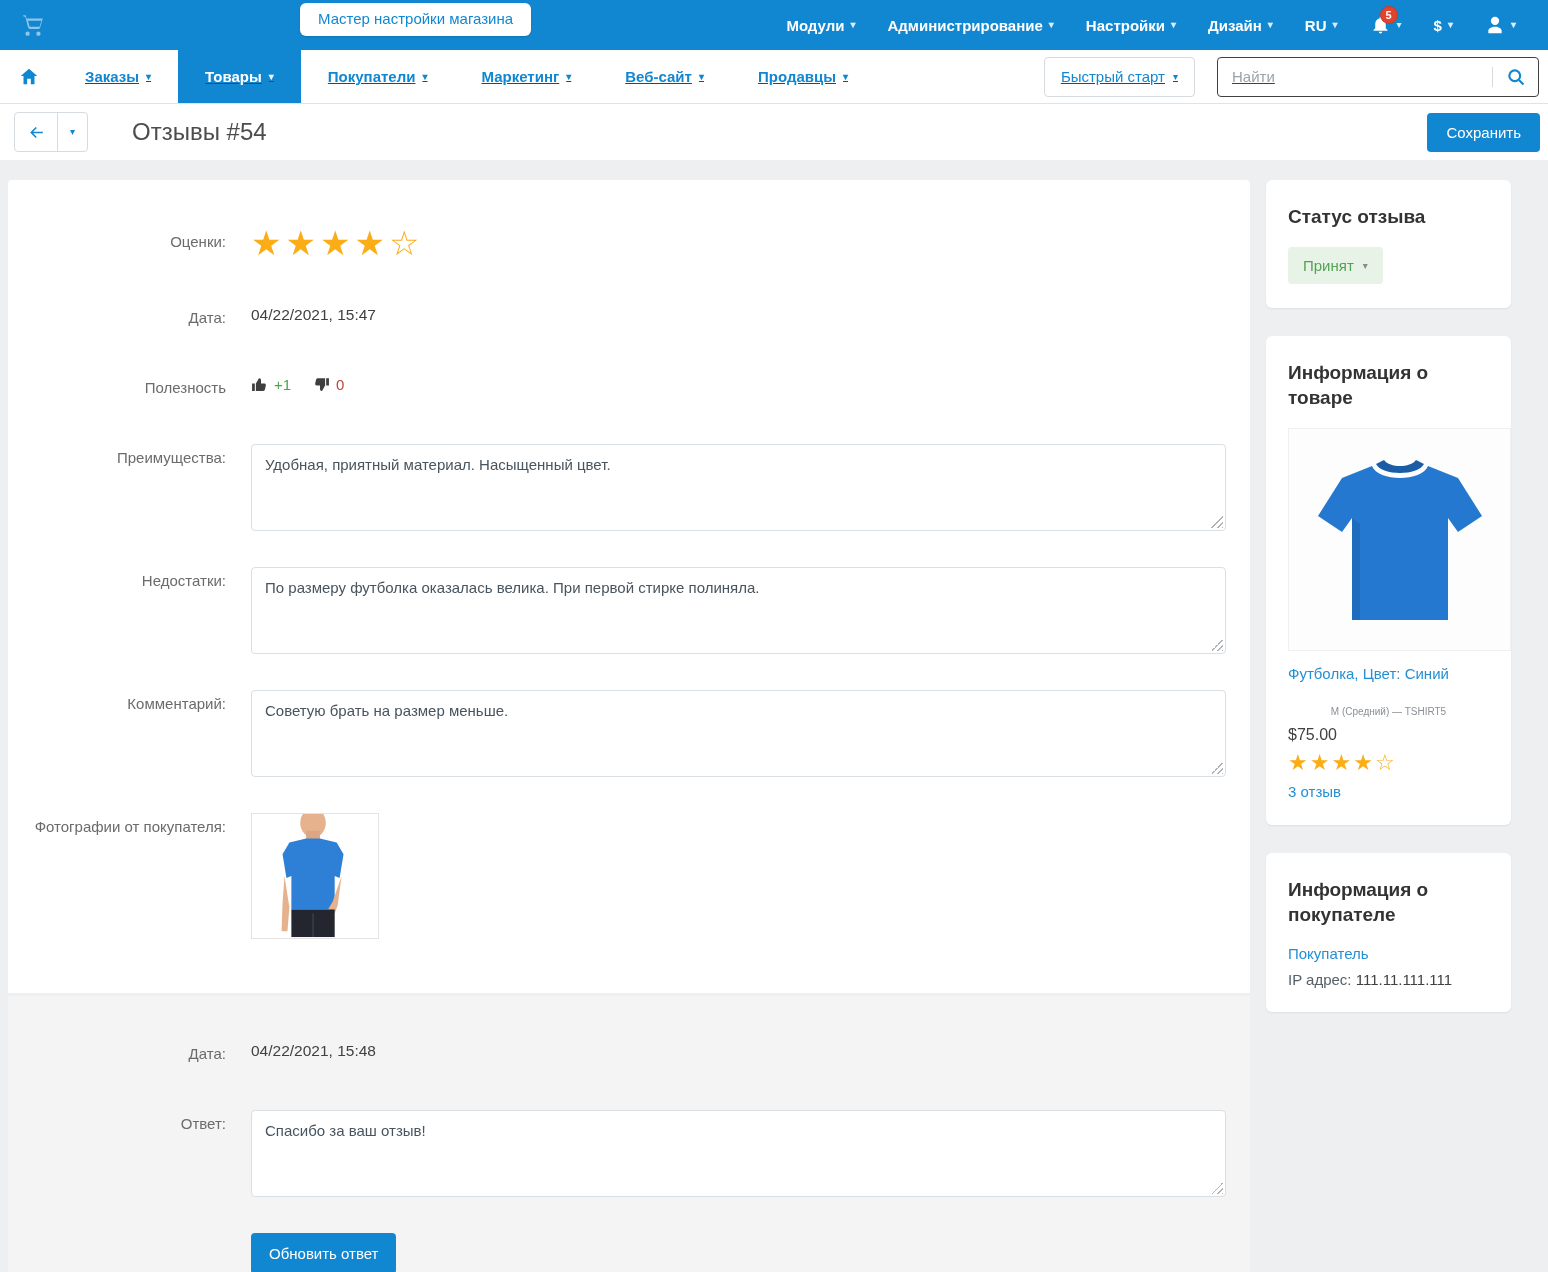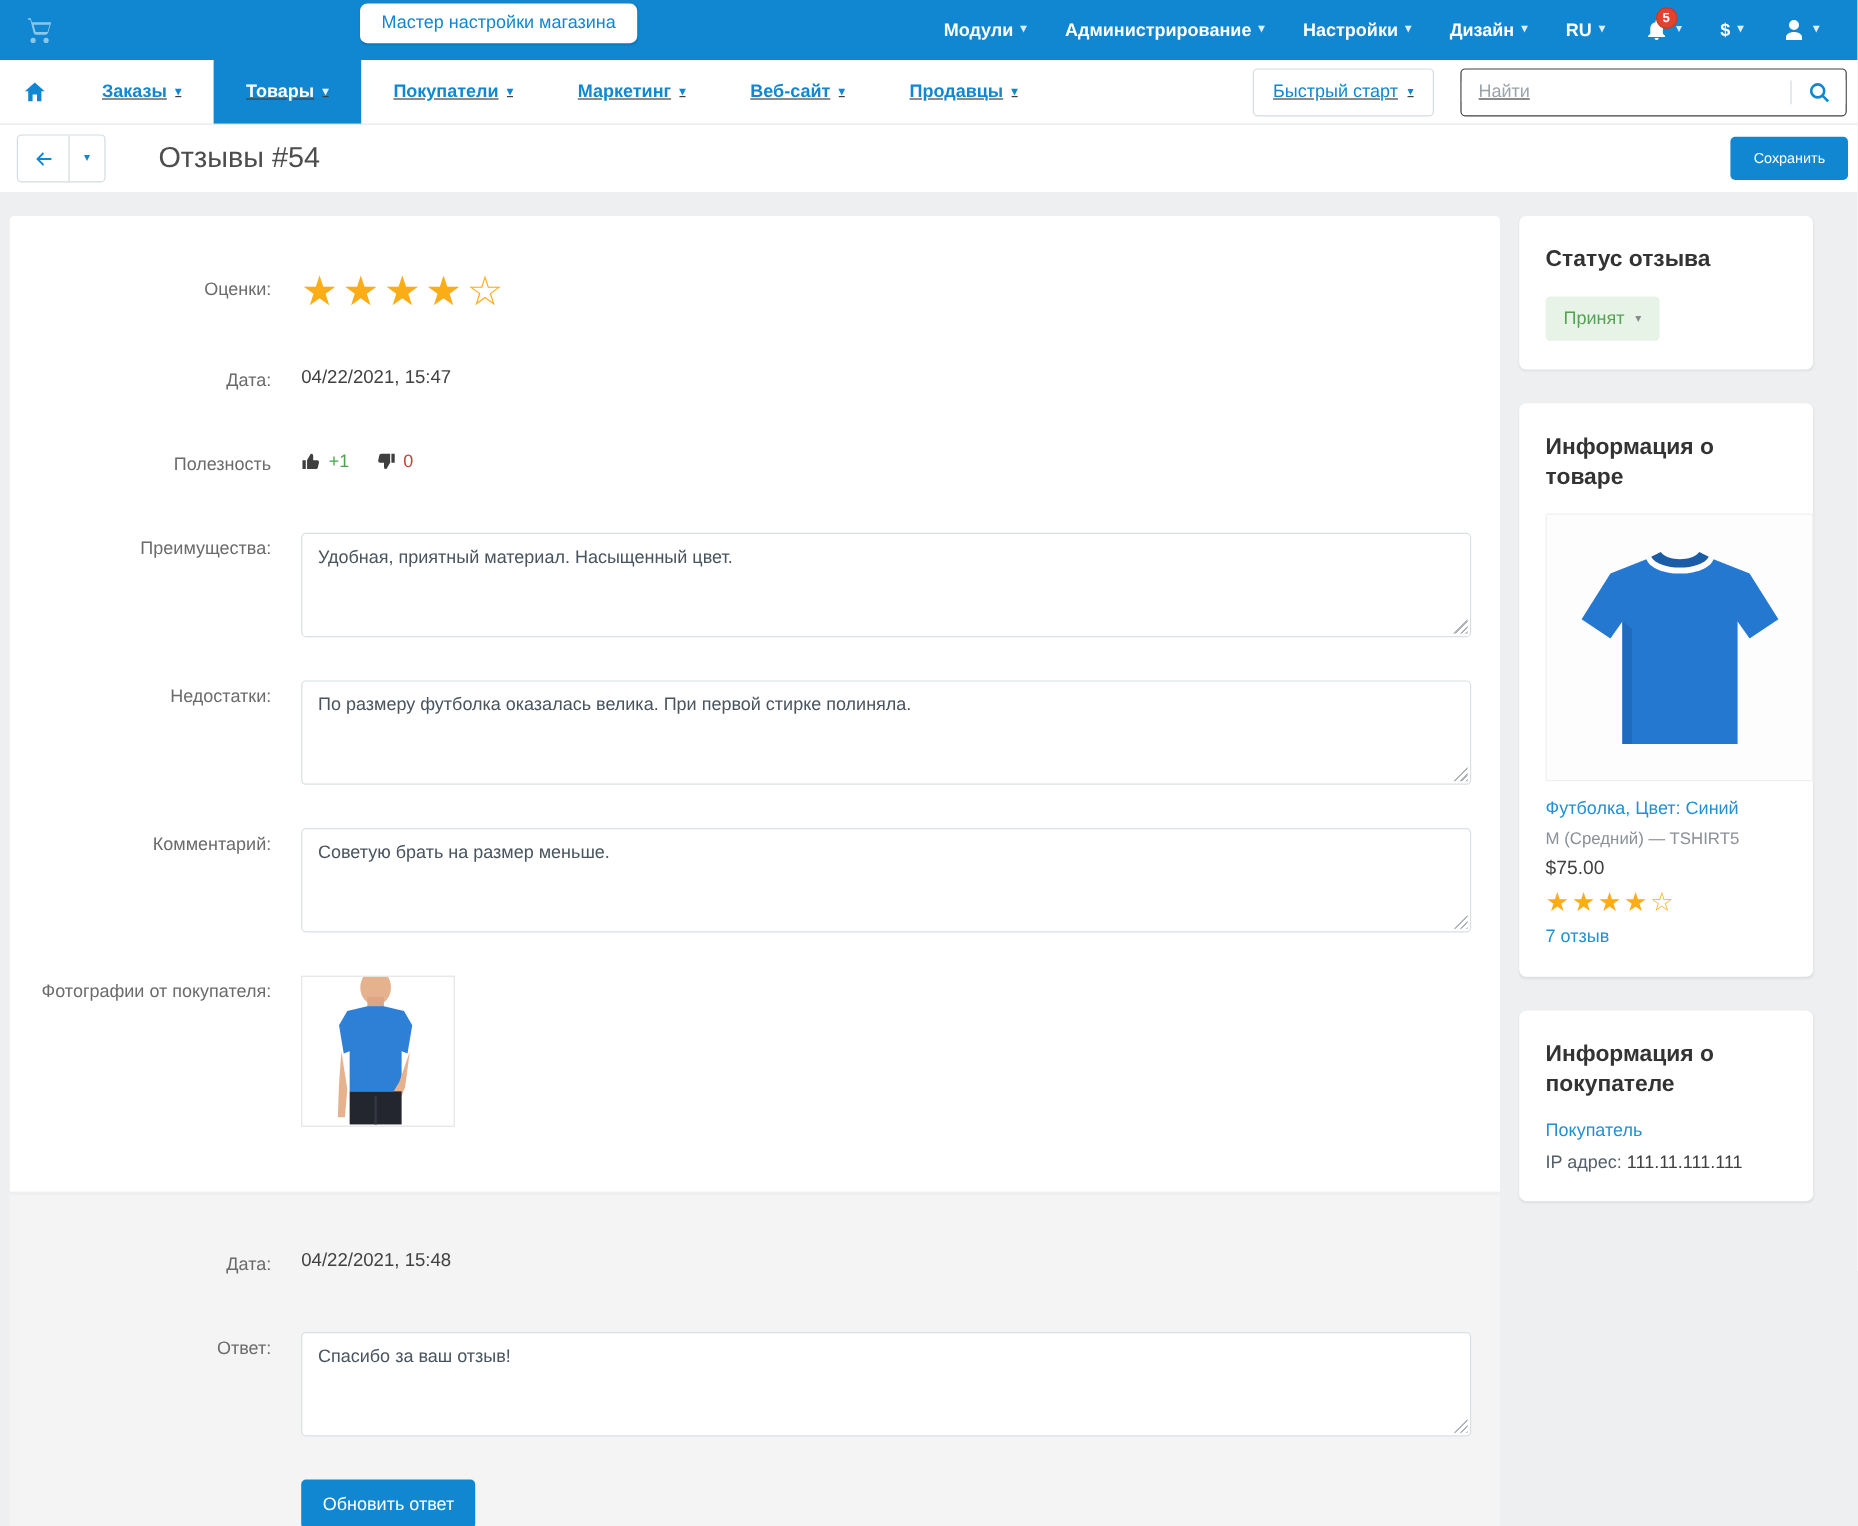--- a/index.html
+++ b/index.html
@@ -69,21 +69,21 @@
   .search-btn { width:46px; border-left:1px solid #d5dbdf; display:flex; align-items:center; justify-content:center; cursor:pointer; background:#fff; }
 
   
   .titlebar { height:56px; background:#fff; display:flex; align-items:center; padding:0 8px 0 14px; }
   .back-group { display:flex; border:1px solid #d5dbdf; border-radius:4px; overflow:hidden; background:#fff; }
   .back-main { width:42px; height:38px; display:flex; align-items:center; justify-content:center; cursor:pointer; }
   .back-caret { width:30px; height:38px; display:flex; align-items:center; justify-content:center; border-left:1px solid #d5dbdf; cursor:pointer; }
   .page-title { font-size:24px; color:#4d4d4d; margin-left:44px; }
   .save-btn {
     margin-left:auto; background:#1287d1; color:#fff; border:none; border-radius:4px;
-    font-size:12px; padding:11px 19px; cursor:pointer; font-family:"Liberation Sans", sans-serif;
+    font-size:15px; padding:11px 19px; cursor:pointer; font-family:"Liberation Sans", sans-serif;
   }
 
   
   .content { display:flex; align-items:flex-start; padding:20px 8px 0 8px; }
   .main-col { width:1242px; border-radius:4px 4px 0 0; overflow:hidden; }
   .panel-white { background:#fff; padding:48px 0 42px; }
   .panel-gray { background:#f4f4f5; padding:44px 0 60px; margin-top:3px; }
 
   .form-row { display:flex; align-items:flex-start; margin-bottom:36px; }
   .form-row.line { margin-bottom:46px; }
@@ -132,21 +132,21 @@
     padding:24px 22px; margin-bottom:28px;
   }
   .card-title { font-size:19px; font-weight:700; color:#333; line-height:25px; margin-bottom:18px; }
   .status-btn {
     display:inline-flex; align-items:center; gap:9px; background:#e7f3e7; color:#54a254;
     border:none; border-radius:4px; font-size:15px; padding:10px 15px; cursor:pointer;
     font-family:"Liberation Sans", sans-serif;
   }
   .product-img { width:223px; height:223px; background:#fdfdfd; border:1px solid #f0f0f0; display:flex; align-items:center; justify-content:center; margin-bottom:14px; }
   .link { color:#2490d4; font-size:15px; cursor:pointer; text-decoration:none; display:inline-block; }
-  .muted { color:#8a9096; font-size:14px; margin-top:7px; }
+  .muted { color:#8a9096; font-size:10px; margin-top:23px;text-align:center; }
   .price { color:#414141; font-size:16px; margin-top:9px; }
   .prod-stars { margin-top:8px; }
   .reviews-link { margin-top:9px; }
   .ip-line { font-size:15px; color:#414141; margin-top:8px; }
   .ip-label { color:#55606a; }
 
   svg { display:block; }
 </style>
 </head>
 <body>
@@ -374,21 +374,21 @@
           <rect x="0" y="0" width="100" height="100" fill="#fdfdfd"></rect>
           <path d="M36 13 L21 19 L9 38 L21 46 L26 39 L26 90 L74 90 L74 39 L79 46 L91 38 L79 19 L64 13 C61 21 39 21 36 13 Z" fill="#2478d0"></path>
           <path d="M38 12 C41 18 59 18 62 12 L58 10 C55 14 45 14 42 10 Z" fill="#1a5ca6"></path>
           <path d="M26 39 L26 90 L30 90 L30 42 Z" fill="#1f6bbd"></path>
         </svg>
       </div>
       <a class="link">Футболка, Цвет: Синий</a>
       <div class="muted">M (Средний) — TSHIRT5</div>
       <div class="price">$75.00</div>
       <div class="stars-sm prod-stars"><span class="star">★</span><span class="star">★</span><span class="star">★</span><span class="star">★</span><span class="star">☆</span></div>
-      <a class="link reviews-link">7 отзыв</a>
+      <a class="link reviews-link">3 отзыв</a>
     </div>
 
     <div class="card">
       <div class="card-title">Информация о покупателе</div>
       <a class="link">Покупатель</a>
       <div class="ip-line">
         <span class="ip-label">IP адрес:</span>
         <span>111.11.111.111</span>
       </div>
     </div>

